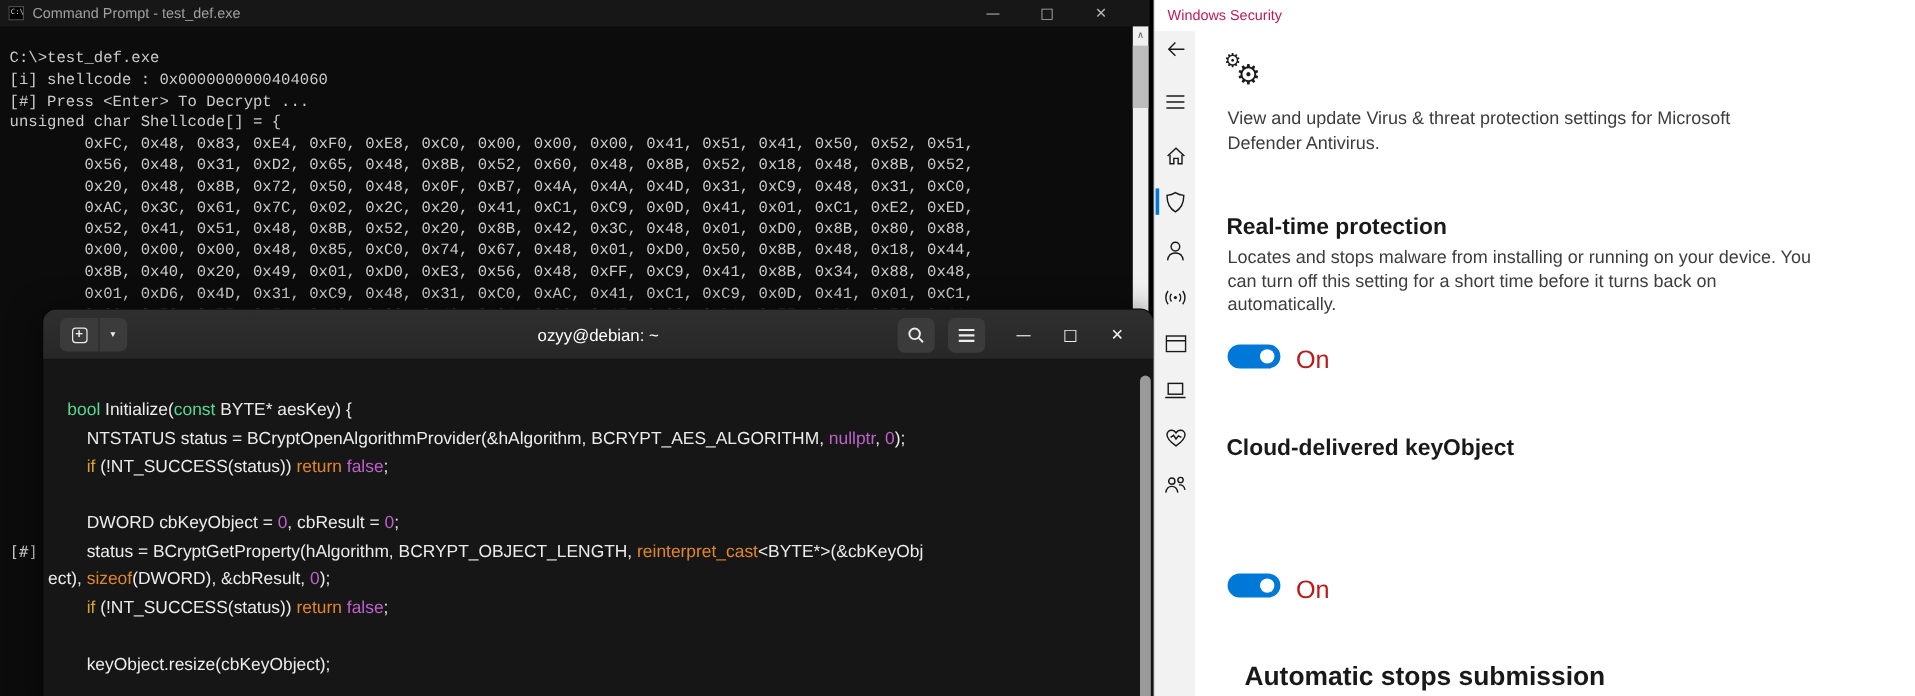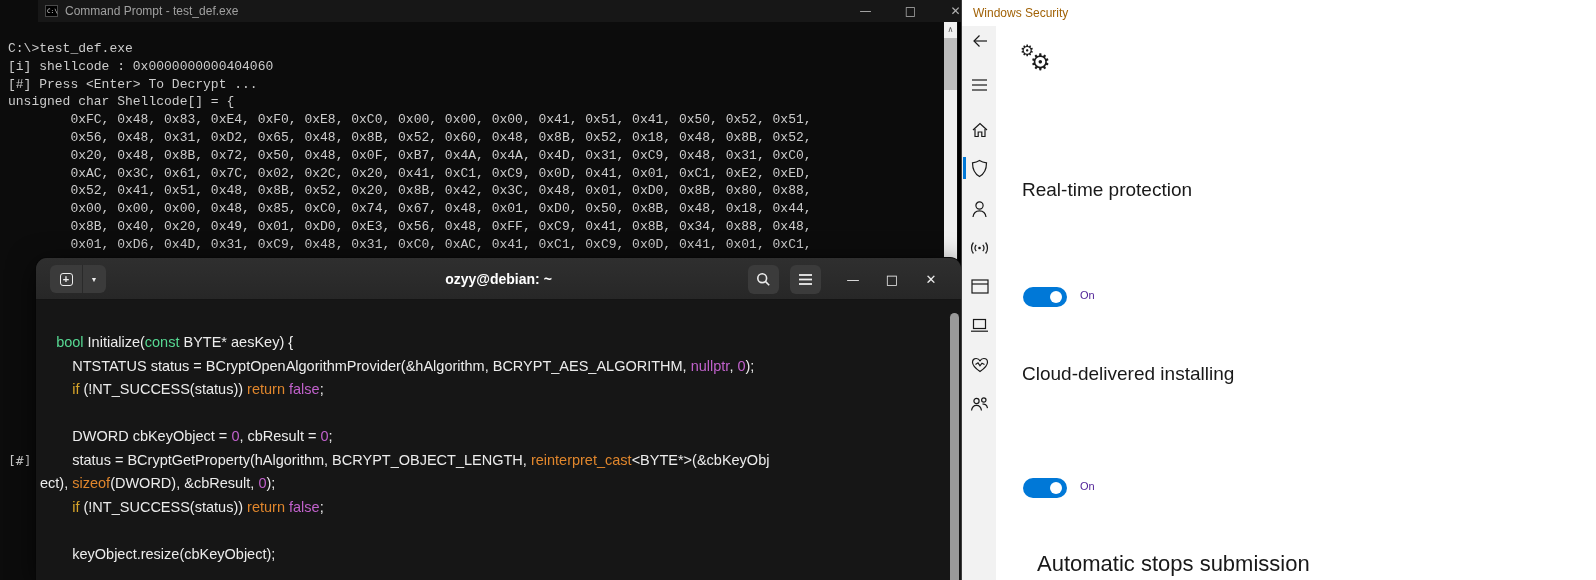--- a/index.html
+++ b/index.html
@@ -2,66 +2,66 @@
 <html><head>
 <meta charset="utf-8">
 <style>
   * { margin: 0; padding: 0; box-sizing: border-box; }
   html, body { width: 1596px; height: 580px; overflow: hidden; background: #000; }
   body { font-family: "Liberation Sans", sans-serif; position: relative; }
   .abs { position: absolute; }
 
   
   #cmd-window { left: 0; top: 0; width: 958px; height: 580px; background: #0c0c0c; z-index: 1; }
-  #cmd-titlebar { left: 0; top: 0; width: 100%; height: 22px; background: #171717; display: flex; align-items: center; margin-left: 38px; }
+  #cmd-titlebar { left: 0; top: 0; width: 100%; height: 22px; background: #171717; display: flex; align-items: center; }
   #cmd-icon { width: 13px; height: 12px; margin-left: 7px; background: #000; border: 1px solid #4a4a4a; color: #ddd; font-size: 6px; line-height: 10px; text-align: left; padding-left: 1px; font-family: "DejaVu Sans Mono", monospace; }
   #cmd-title { color: #a0a0a0; font-size: 12px; margin-left: 7px; white-space: nowrap; }
   .cmd-btns { position: absolute; right: 18px; top: 0; height: 22px; display: flex; }
   .cmd-btn { width: 45px; height: 22px; color: #b4b4b4; font-size: 12px; display: flex; align-items: center; justify-content: center; font-family: "DejaVu Sans", sans-serif; }
   #cmd-output { left: 8px; top: 40px; color: #cccccc; font-family: Liberation Mono, monospace; font-size: 13px; line-height: 17.8px; white-space: pre; }
   #cmd-cursorline { left: 8px; top: 453px; color: #cccccc; font-family: "DejaVu Sans Mono", monospace; font-size: 13px; white-space: pre; }
   #cmd-scrollbar { right: 1px; top: 22px; width: 13px; height: 558px; background: #f0f0f0; }
   #cmd-scroll-up { width: 13px; height: 15px; color: #555; font-size: 8px; text-align: center; line-height: 15px; }
   #cmd-scroll-thumb { position: absolute; left: 0; top: 16px; width: 13px; height: 52px; background: #bdbdbd; }
 
   
   #terminal-window { left: 36px; top: 258px; width: 925px; height: 322px; z-index: 2; border-radius: 11px 11px 0 0; background: #161616; box-shadow: 0 6px 28px rgba(0,0,0,0.65), 0 0 0 1px #0a0a0a; }
   #terminal-titlebar { left: 0; top: 0; width: 100%; height: 42px; background: linear-gradient(#2f2f2f, #272727); border-radius: 11px 11px 0 0; border-bottom: 1px solid #141414; }
   .tbtn { background: #3b3b3b; border-radius: 6px; display: flex; align-items: center; justify-content: center; }
   #tab-new-group { position: absolute; left: 14px; top: 7px; width: 56px; height: 28px; background: #3b3b3b; border-radius: 6px; display: flex; }
   #tab-new-left { width: 33px; height: 28px; display: flex; align-items: center; justify-content: center; border-right: 1px solid #2a2a2a; }
   #plus-box { width: 13px; height: 13px; border: 1.4px solid #ededed; border-radius: 3px; color: #ededed; font-size: 11px; line-height: 10px; text-align: center; font-weight: bold; }
   #tab-new-right { width: 22px; height: 28px; display: flex; align-items: center; justify-content: center; color: #ededed; font-size: 7px; }
-  #terminal-title { position: absolute; left: 0; right: 0; top: 0; height: 42px; display: flex; align-items: center; justify-content: center; color: #ffffff; font-weight: bold; font-size: 14px; pointer-events: none; text-align: center; }
+  #terminal-title { position: absolute; left: 0; right: 0; top: 0; height: 42px; display: flex; align-items: center; justify-content: center; color: #ffffff; font-weight: normal; font-size: 14px; pointer-events: none; text-align: center; }
   #search-button { position: absolute; left: 712px; top: 7px; width: 31px; height: 29px; }
   #menu-button { position: absolute; left: 754px; top: 7px; width: 31px; height: 29px; }
   .win-ctl { position: absolute; top: 7px; width: 28px; height: 29px; display: flex; align-items: center; justify-content: center; color: #ededed; font-size: 13px; font-family: "DejaVu Sans", sans-serif; }
   #terminal-code { left: 4px; top: 73px; font-family: Liberation Sans, sans-serif; font-size: 14.5px; line-height: 23.5px; color: #ececec; white-space: pre; }
   #terminal-scrollbar { right: 2px; top: 55px; width: 9px; height: 521px; background: #9a9a9a; border-radius: 5px; }
 
   
   #security-window { left: 961px; top: 0; width: 635px; height: 580px; background: #ffffff; z-index: 3; border-left: 1px solid #3e3e3e; }
   #security-titlebar { left: 0; top: 0; width: 100%; height: 26px; background: #ffffff; display: flex; align-items: center; }
-  #security-title { color: #a16207; font-size: 12px; margin-left: 11px; text-align: center; }
+  #security-title { color: #be185d; font-size: 12px; margin-left: 11px; text-align: center; }
   #security-sidebar { left: 0; top: 26px; width: 34px; height: 554px; background: #f2f2f2; }
   .side-icon { position: absolute; left: 8px; width: 19px; height: 19px; display: flex; align-items: center; justify-content: center; }
   .side-icon svg { stroke: #191919; fill: none; stroke-width: 1.2; }
   #nav-accent { position: absolute; left: 1px; top: 131px; width: 3px; height: 22px; background: #0078d7; }
   #security-content { left: 34px; top: 26px; width: 601px; height: 554px; background: #fff; }
 
   #page-header-icon { position: absolute; left: 58px; top: 41px; width: 42px; height: 38px; color: #1b1b1b; }
   #gear-small { position: absolute; left: 0; top: 0; font-size: 16px; }
   #gear-large { position: absolute; left: 10px; top: 8px; font-size: 23px; }
   #page-title { position: absolute; left: 110px; top: 42px; font-size: 27px; font-weight: 300; color: #2b2b2b; letter-spacing: 0.2px; }
   #page-desc { position: absolute; left: 61px; top: 88px; font-size: 15px; line-height: 21px; color: #3d3d3d; white-space: pre-line; }
-  .section-heading { position: absolute; left: 60px; font-size: 19px; font-weight: 400; color: #191919; }
+  .section-heading { position: absolute; left: 60px; font-size: 19px; font-weight: 700; color: #191919; }
   .section-body { position: absolute; left: 61px; font-size: 15px; line-height: 19.7px; color: #3d3d3d; white-space: pre-line; }
   .toggle { position: absolute; left: 61px; width: 44px; height: 20px; border-radius: 10px; background: #0078d7; }
   .toggle-knob { position: absolute; right: 5px; top: 4px; width: 12px; height: 12px; border-radius: 50%; background: #ffffff; }
-  .toggle-label { position: absolute; left: 118px; font-size: 11px; color: #4c1d95; }
+  .toggle-label { position: absolute; left: 118px; font-size: 21px; color: #b91c1c; }
   #section-3-heading { font-size: 22px; }
 </style>
 </head>
 <body>
 
 <div class="abs" id="cmd-window">
   <div class="abs" id="cmd-titlebar">
     <div id="cmd-icon">C:\</div>
     <div id="cmd-title">Command Prompt - test_def.exe</div>
     <div class="cmd-btns">
@@ -183,27 +183,32 @@
       </svg>
     </div>
   </div>
 
   <div class="abs" id="security-content"></div>
 
   <div id="page-header-icon">
     <span class="abs" id="gear-small">⚙</span>
     <span class="abs" id="gear-large">⚙</span>
   </div>
+  <div id="page-desc">View and update Virus &amp; threat protection settings for Microsoft
+Defender Antivirus.</div>
 
   <div class="section-heading" style="top:179px">Real-time protection</div>
+  <div class="section-body" style="top:205px">Locates and stops malware from installing or running on your device. You
+can turn off this setting for a short time before it turns back on
+automatically.</div>
   <div class="toggle" style="top:287px">
     <div class="toggle-knob"></div>
   </div>
   <div class="toggle-label" style="top:289px">On</div>
 
-  <div class="section-heading" style="top:363px">Cloud-delivered installing</div>
+  <div class="section-heading" style="top:363px">Cloud-delivered keyObject</div>
   <div class="toggle" style="top:478px">
     <div class="toggle-knob"></div>
   </div>
   <div class="toggle-label" style="top:480px">On</div>
 
   <div class="section-heading" id="section-3-heading" style="top:551px; left:75px">Automatic stops submission</div>
 </div>
 
 </body></html>

